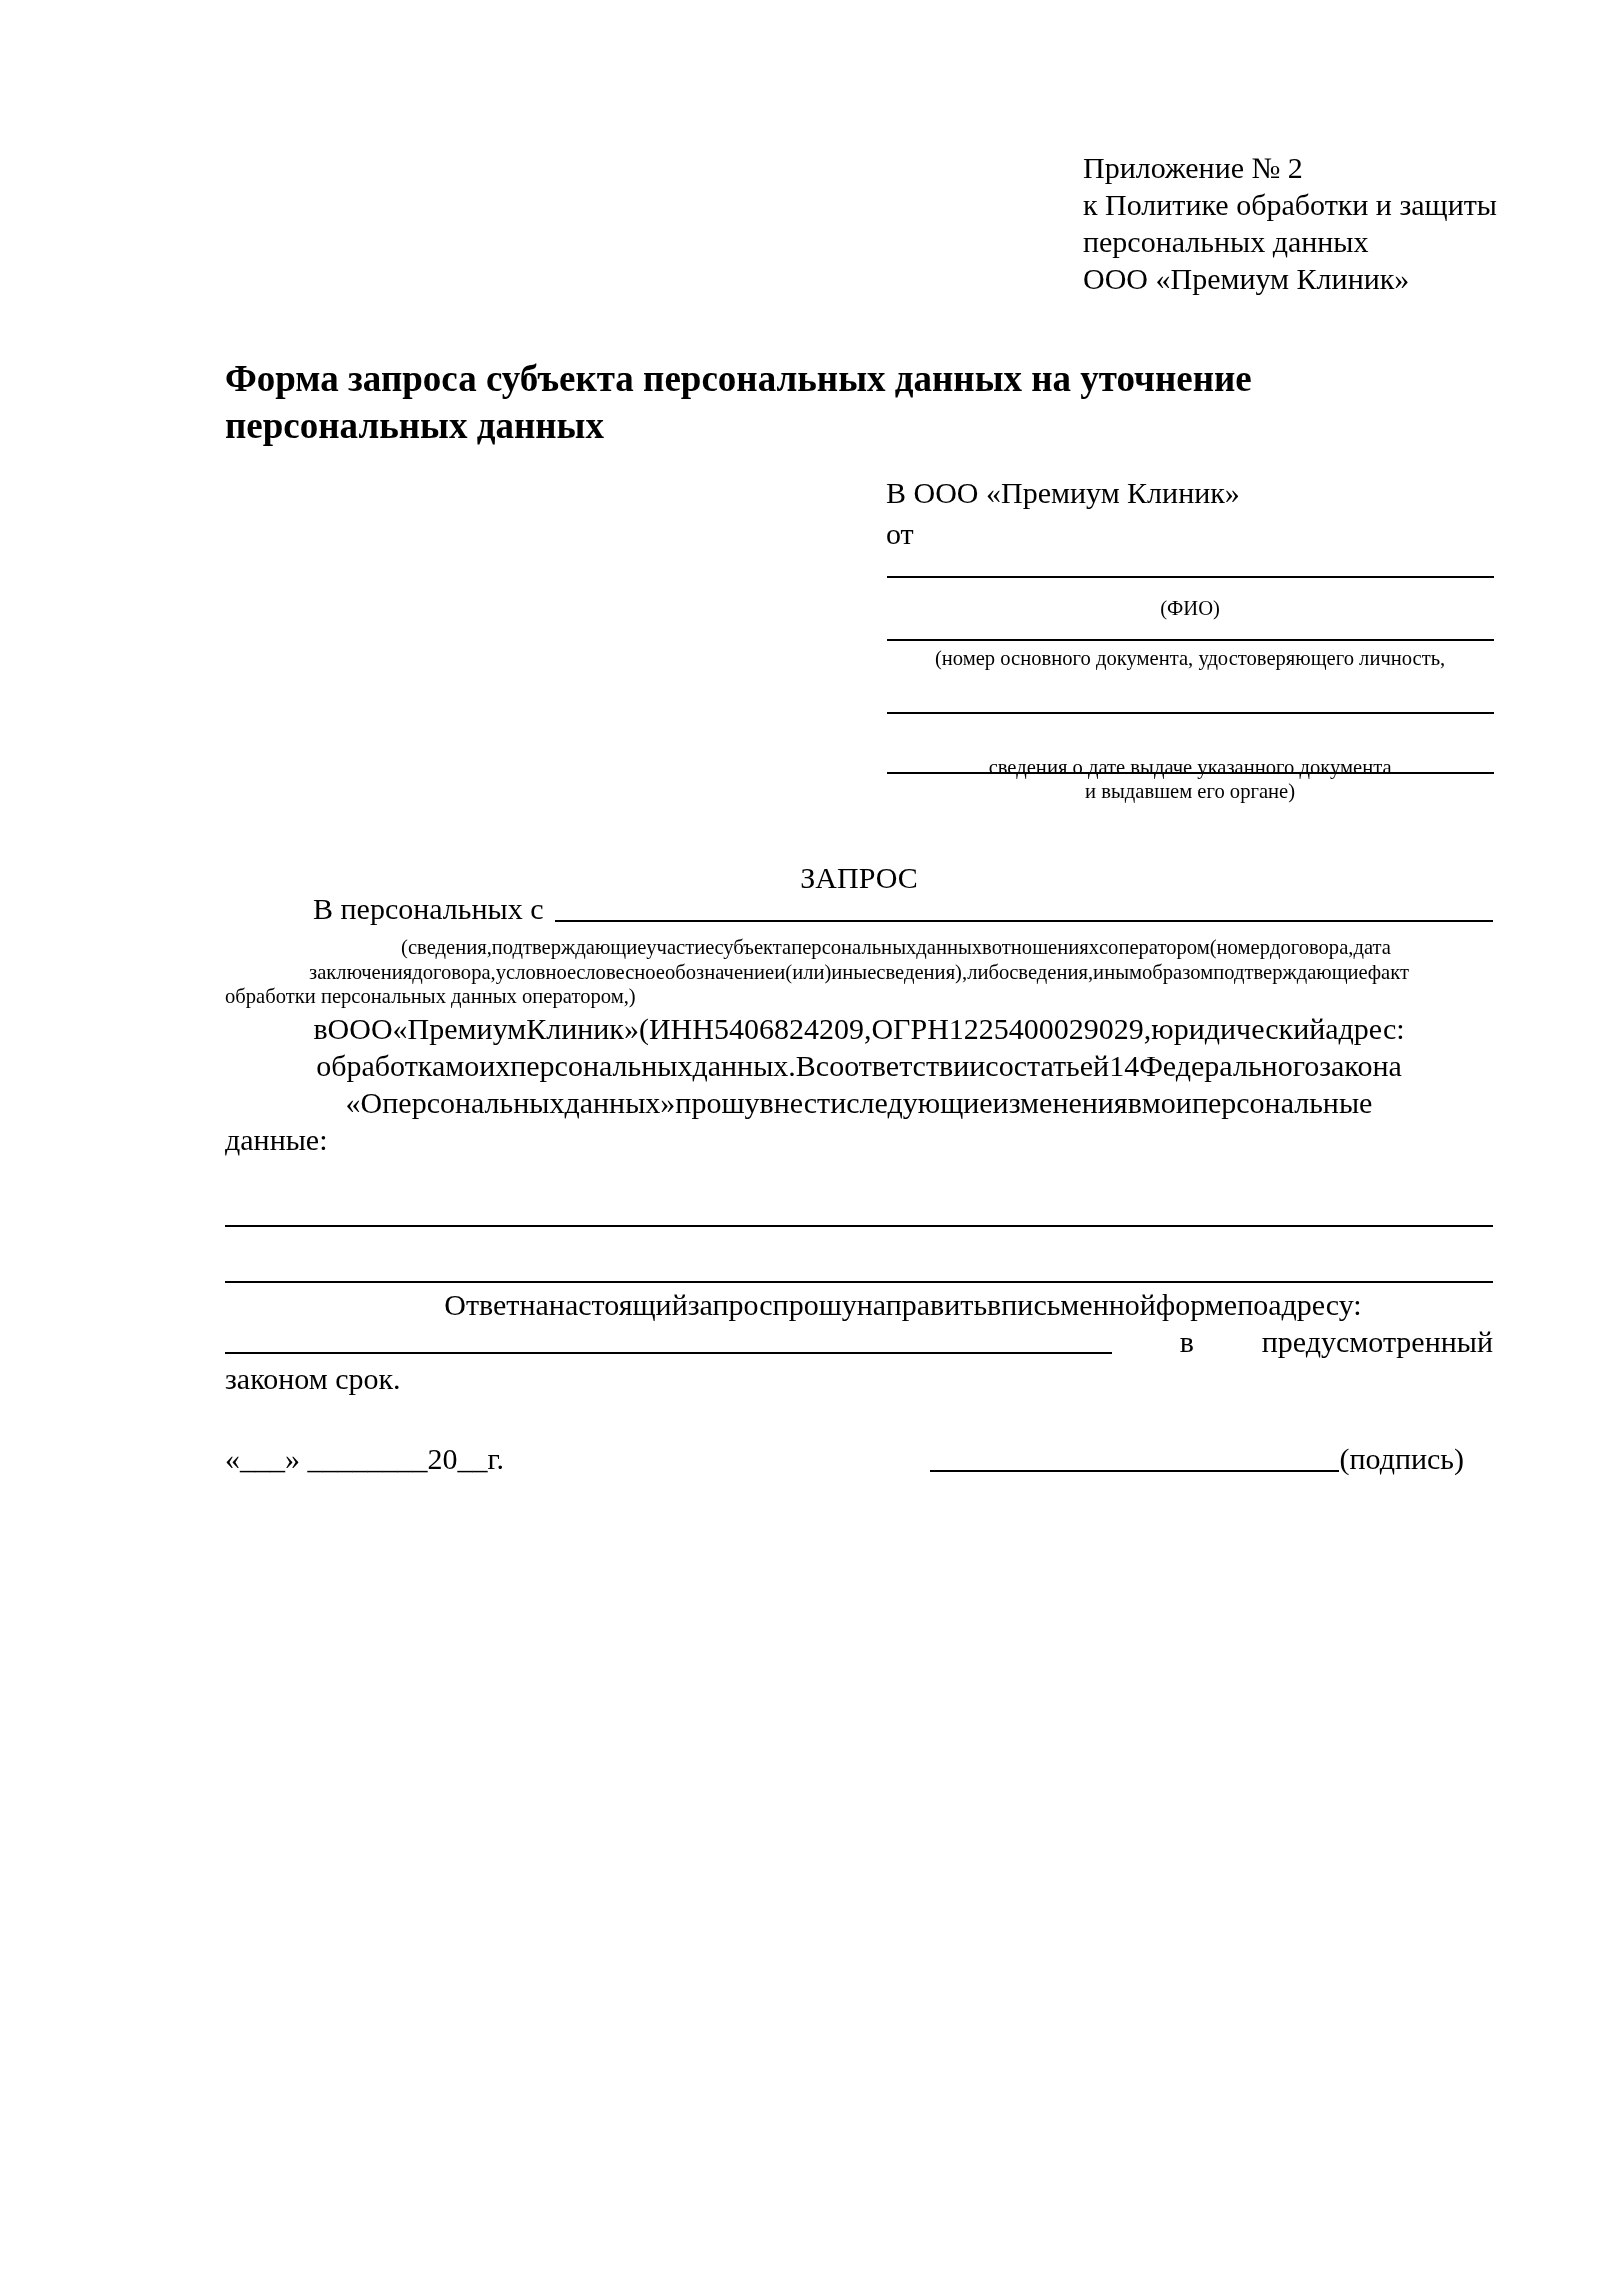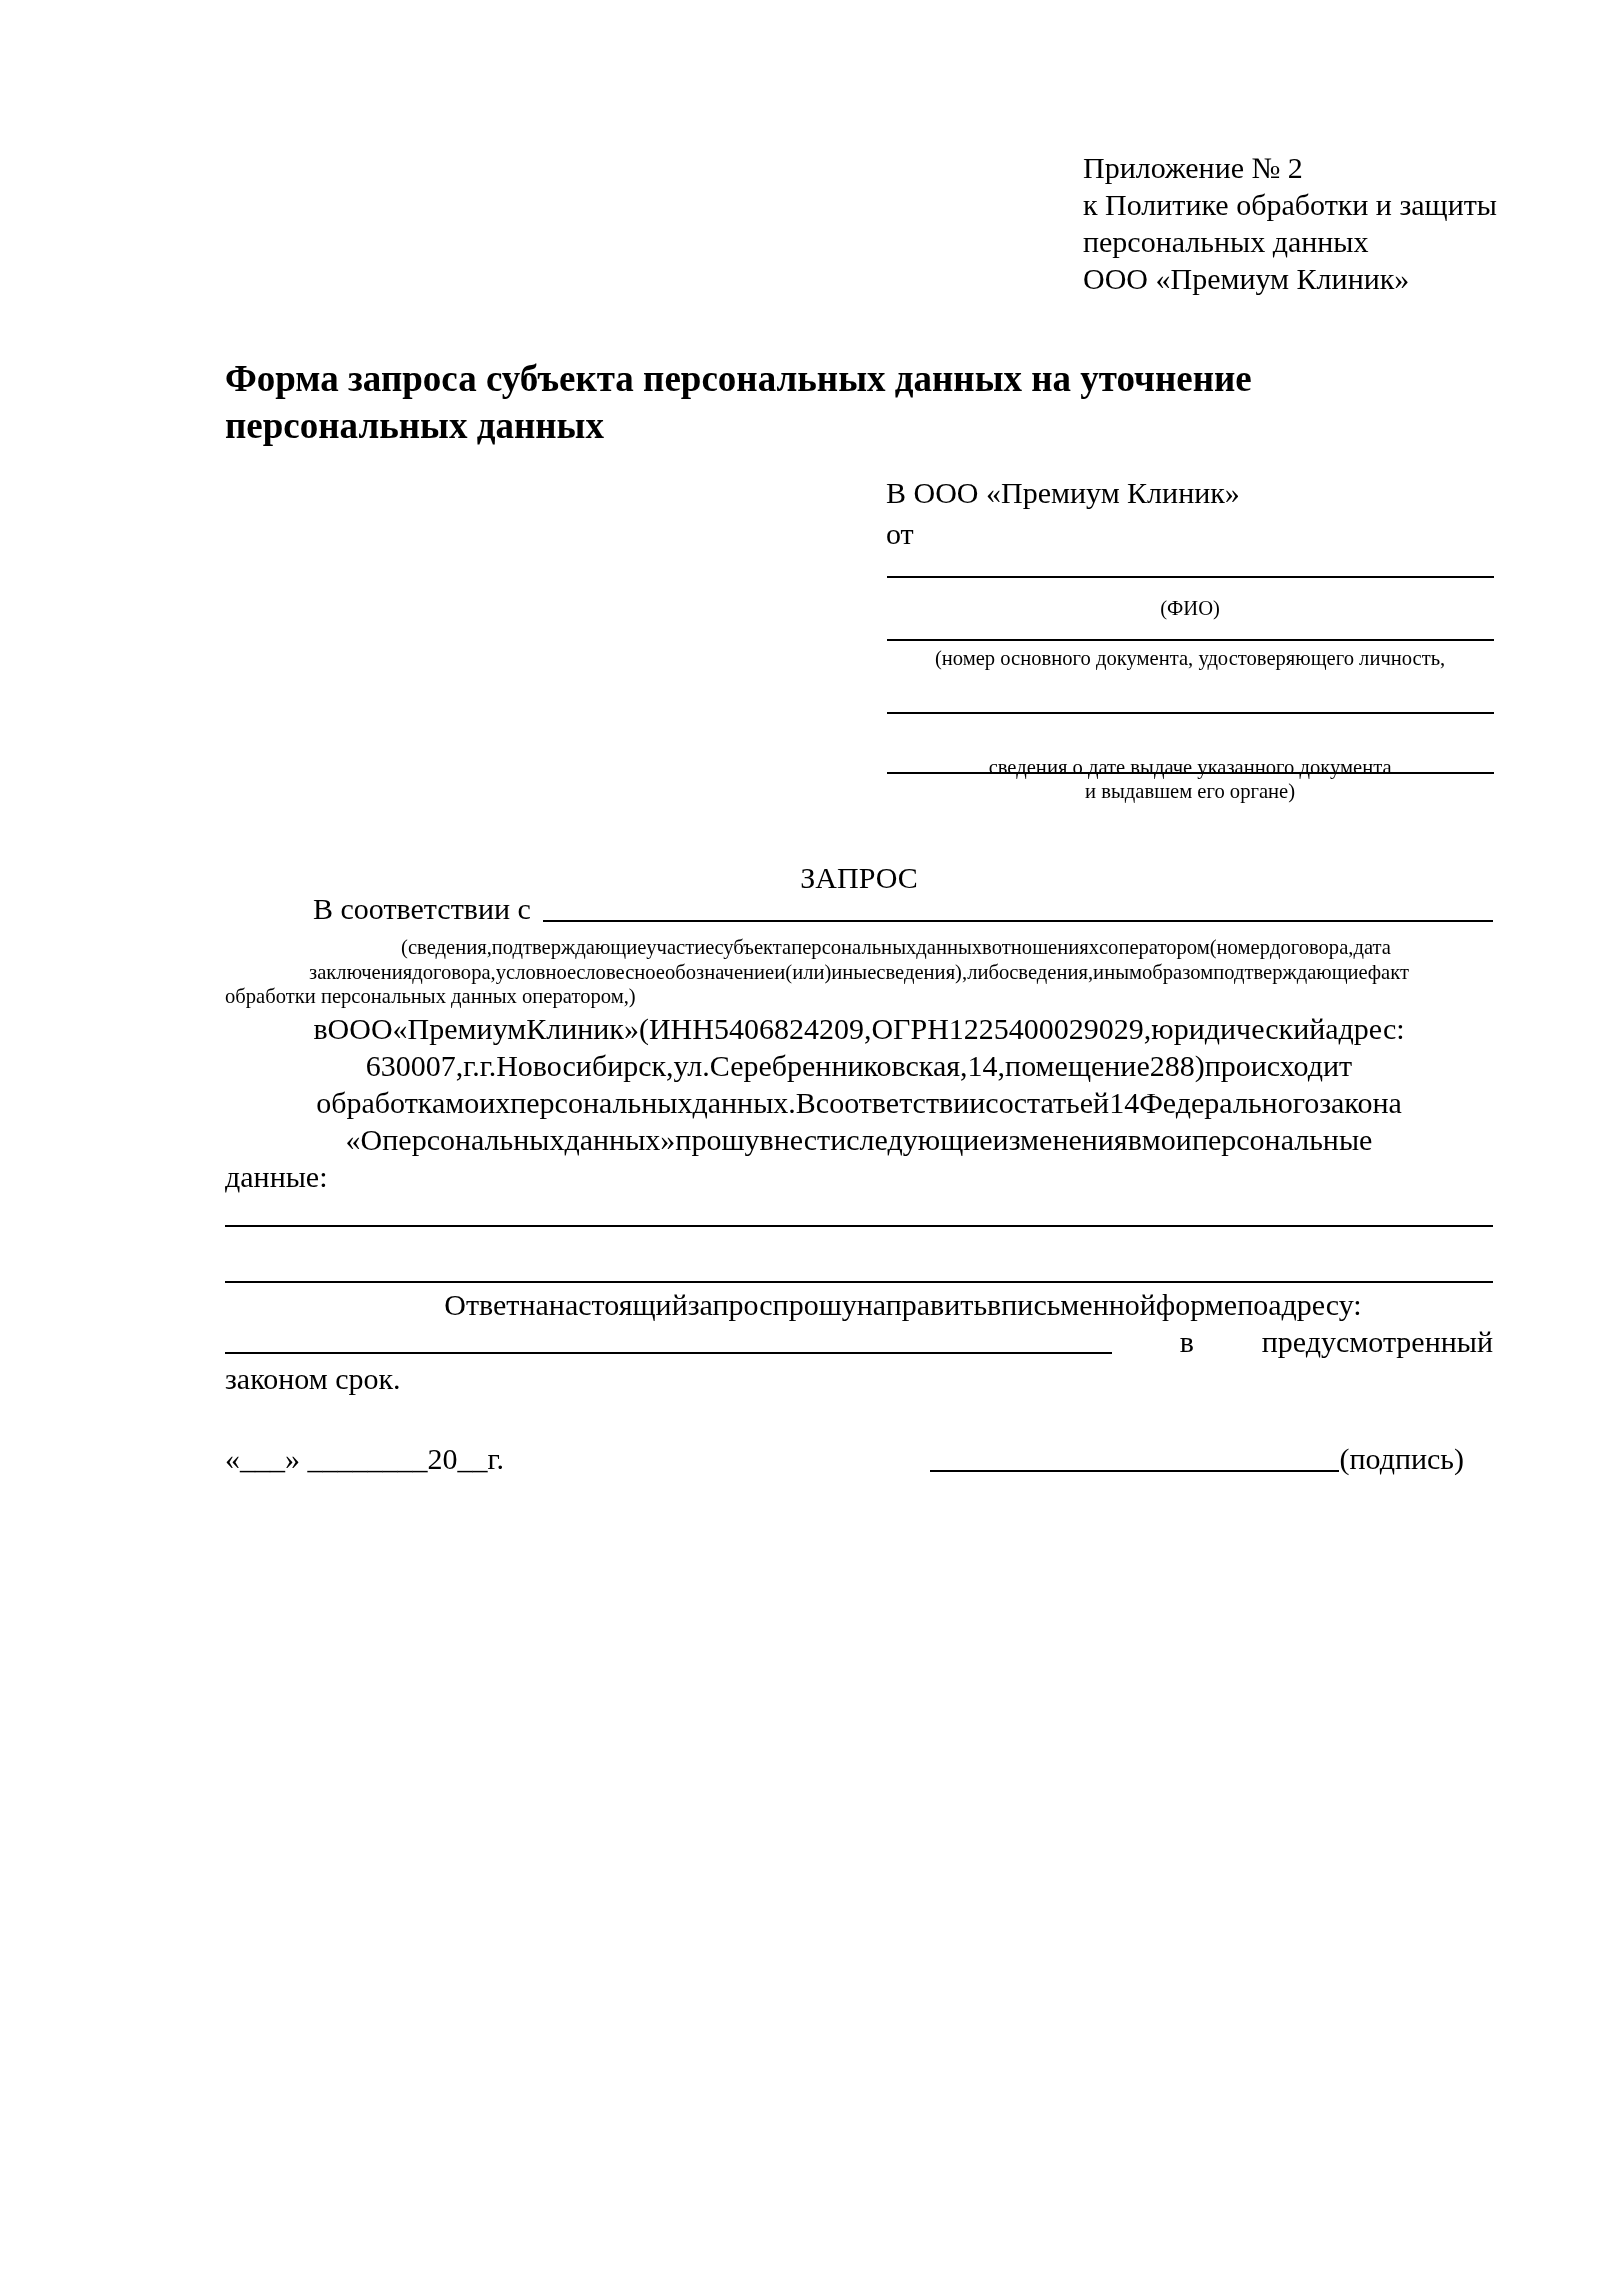--- a/index.html
+++ b/index.html
@@ -115,21 +115,21 @@
     <div class="cap cap-3">сведения о дате выдаче указанного документа</div>
 
     <div class="blank bl-4"></div>
     <div class="cap cap-4">и выдавшем его органе)</div>
   </div>
 
   <div class="abs zapros">ЗАПРОС</div>
 
   <div class="abs intro-line">
     <span class="indent"></span>
-    <span>В соответствии с</span>
+    <span>В персональных с</span>
     <span class="fill"></span>
   </div>
 
   <div class="abs small-print">
     <div class="jline ind-sm">
         <span>(сведения,</span>
         <span>подтверждающие</span>
         <span>участие</span>
         <span>субъекта</span>
         <span>персональных</span>
@@ -169,31 +169,20 @@
         <span>«Премиум</span>
         <span>Клиник»</span>
         <span>(ИНН</span>
         <span>5406824209,</span>
         <span>ОГРН</span>
         <span>1225400029029,</span>
         <span>юридический</span>
         <span>адрес:</span>
       </div>
     <div class="jline">
-        <span>630007,</span>
-        <span>г.</span>
-        <span>г.Новосибирск,</span>
-        <span>ул.</span>
-        <span>Серебренниковская,</span>
-        <span>14,</span>
-        <span>помещение</span>
-        <span>288)</span>
-        <span>происходит</span>
-      </div>
-    <div class="jline">
         <span>обработка</span>
         <span>моих</span>
         <span>персональных</span>
         <span>данных.</span>
         <span>В</span>
         <span>соответствии</span>
         <span>со</span>
         <span>статьей</span>
         <span>14</span>
         <span>Федерального</span>

